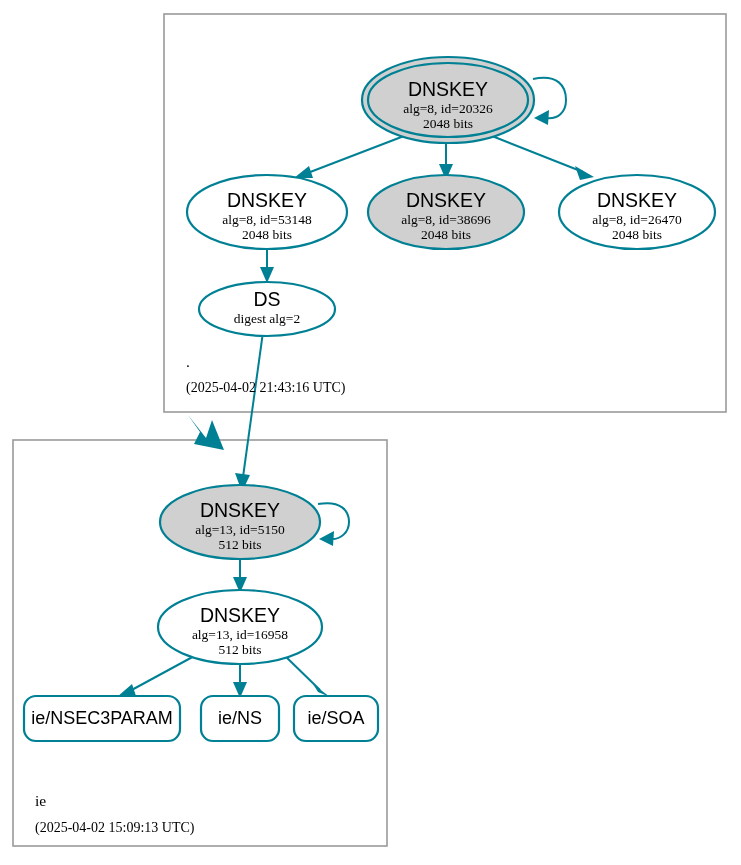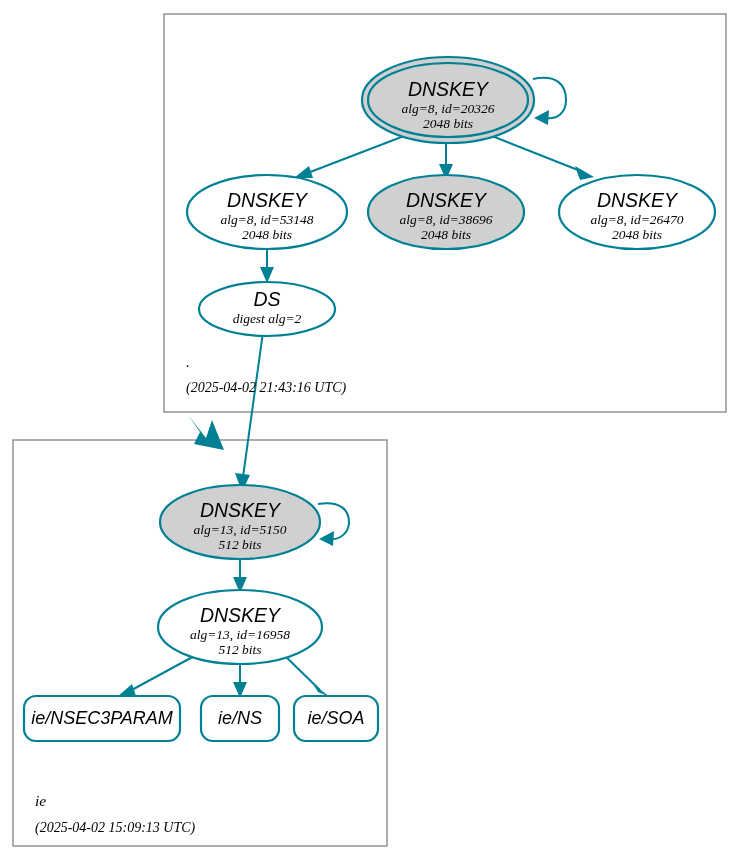--- a/index.html
+++ b/index.html
@@ -10,21 +10,20 @@
   body {
     width: 741px;
     height: 865px;
     font-family: "Liberation Serif", serif;
     overflow: hidden;
   }
   #canvas {
     position: relative;
     width: 741px;
     height: 865px;
-    font-style: italic;
   }
   svg#graph {
     display: block;
     width: 741px;
     height: 865px;
   }
   .zone-box {
     fill: none;
     stroke: #9a9a9a;
     stroke-width: 1.6;

